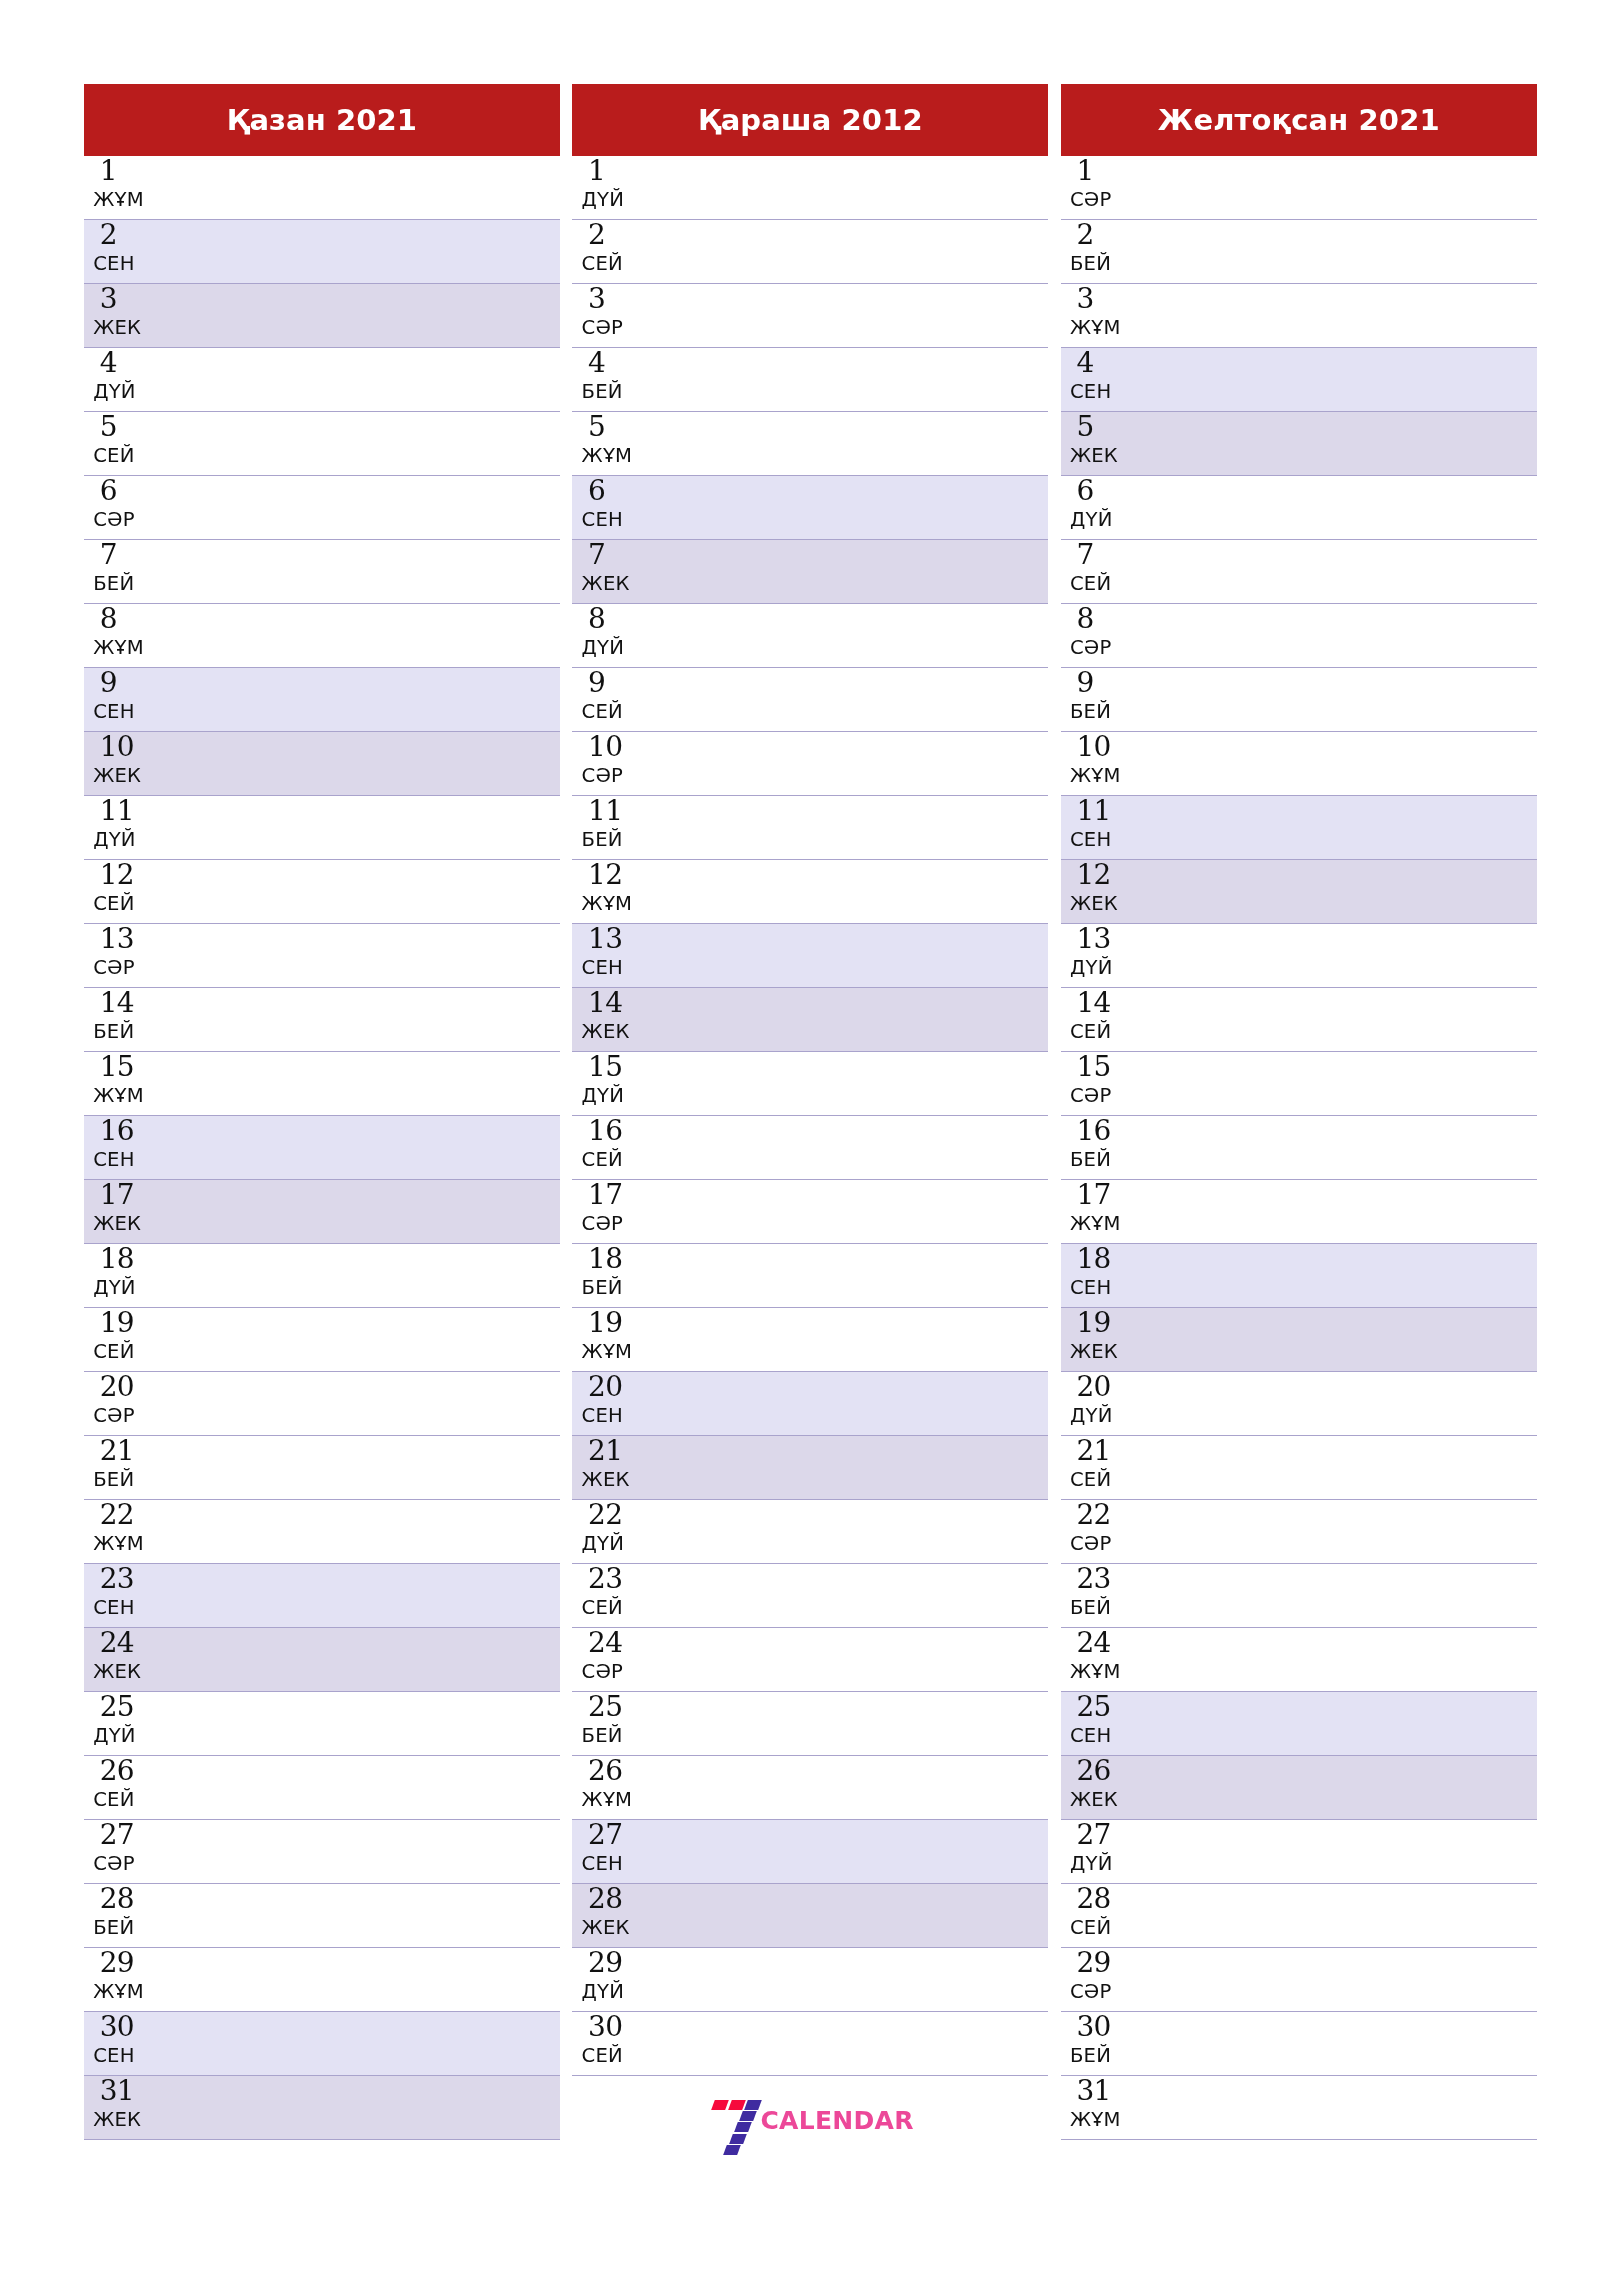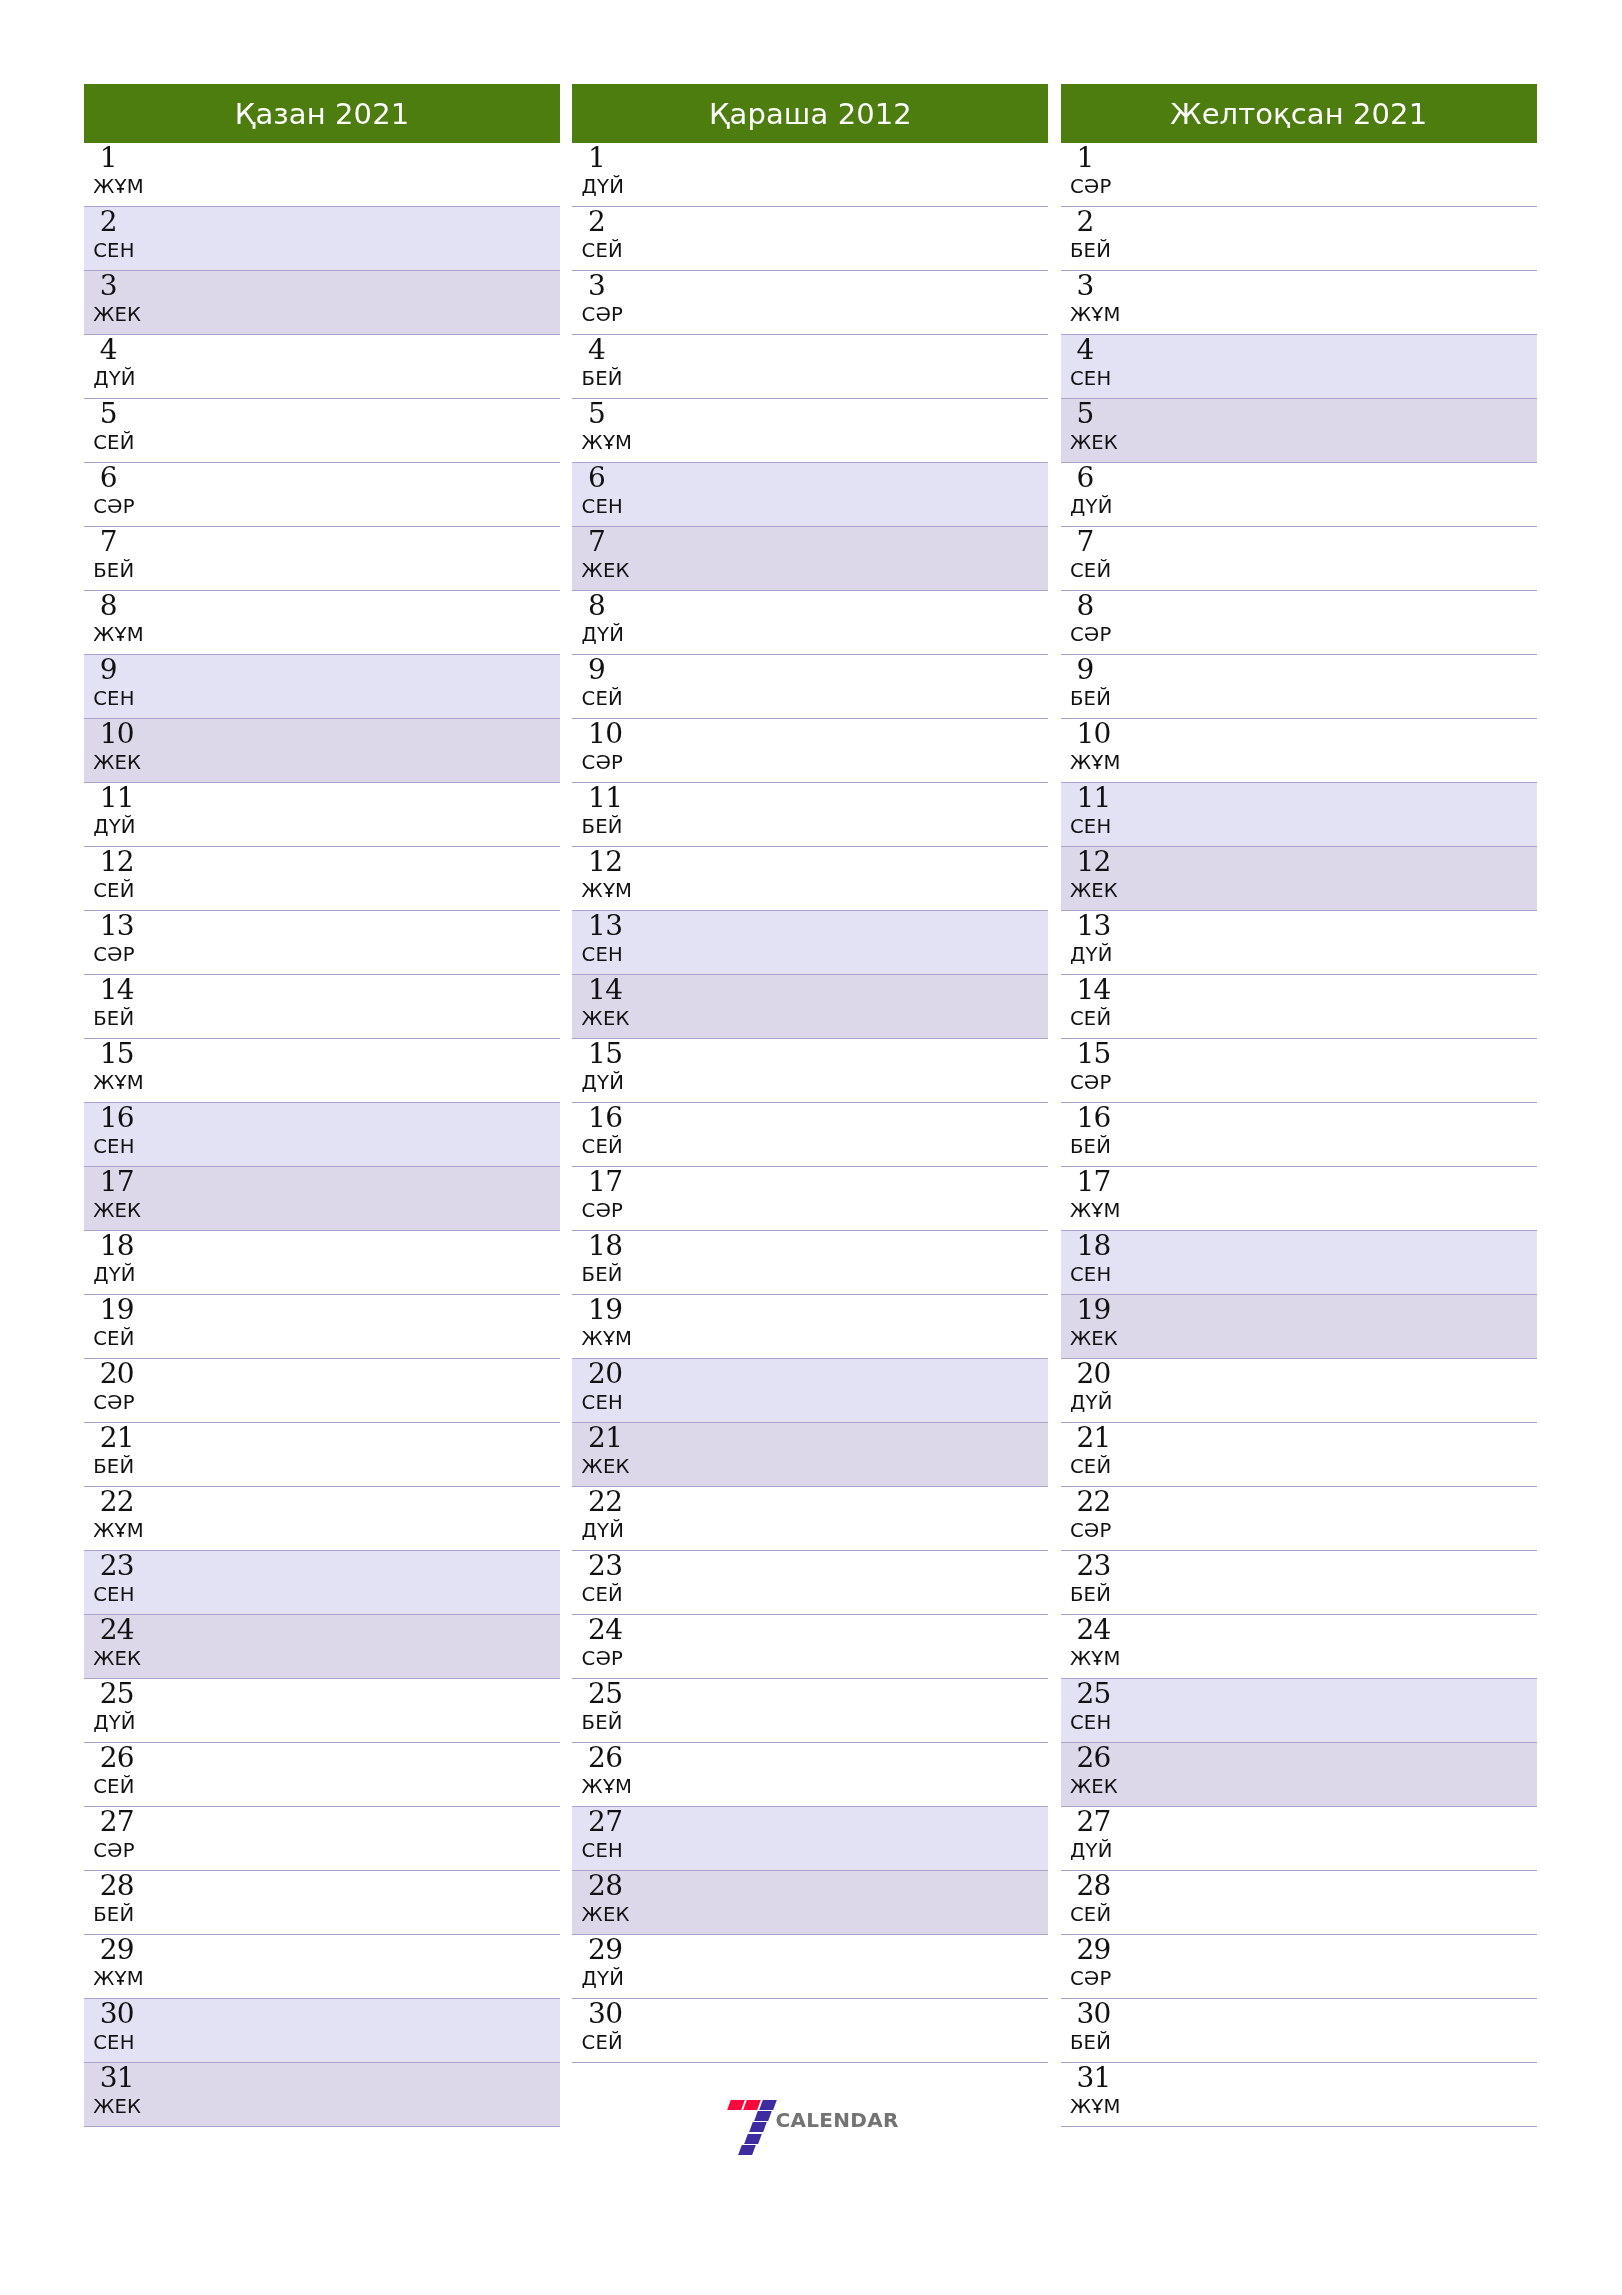--- a/index.html
+++ b/index.html
@@ -27,29 +27,29 @@
   }
 
   .month-col {
     width: 476px;
     display: flex;
     flex-direction: column;
     position: relative;
   }
 
   .month-header {
-    height: 59px;
-    background: #4d7c0f;
+    height: 72px;
+    background: #b91c1c;
     color: #ffffff;
     display: flex;
     align-items: center;
     justify-content: center;
     font-size: 29px;
     font-family: "DejaVu Sans", sans-serif;
-    font-weight: 400;
+    font-weight: 700;
     letter-spacing: 0.1px;
     box-sizing: border-box;
   }
 
   .days-list {
     display: flex;
     flex-direction: column;
     flex: 1;
   }
 
@@ -110,22 +110,22 @@
     position: relative;
     flex: 0 0 auto;
   }
   .seg {
     position: absolute;
     transform: skewX(-20deg);
   }
   .brand-word {
     font-family: "DejaVu Sans", sans-serif;
     font-weight: 700;
-    font-size: 20px;
-    color: #737373;
+    font-size: 25px;
+    color: #ec4899;
     letter-spacing: 0.3px;
   }
 </style>
 </head>
 <body>
 
 <div id="planner">
     <div class="month-col">
       <div class="month-header">Қазан 2021</div>
       <div class="days-list">

